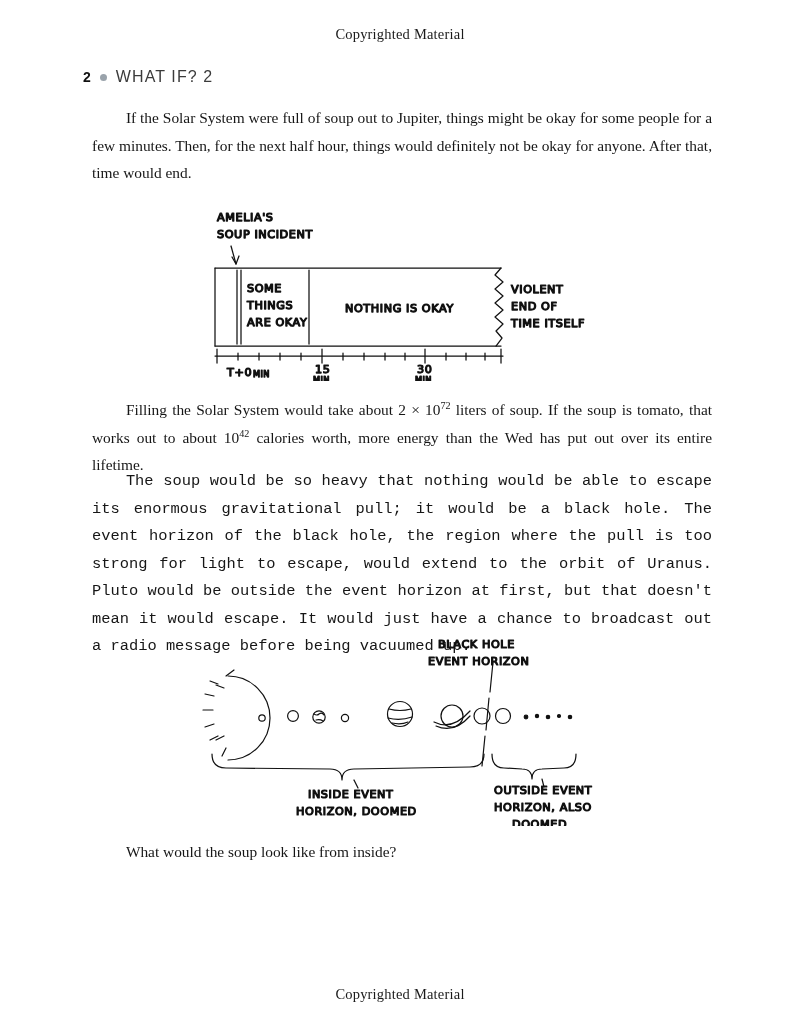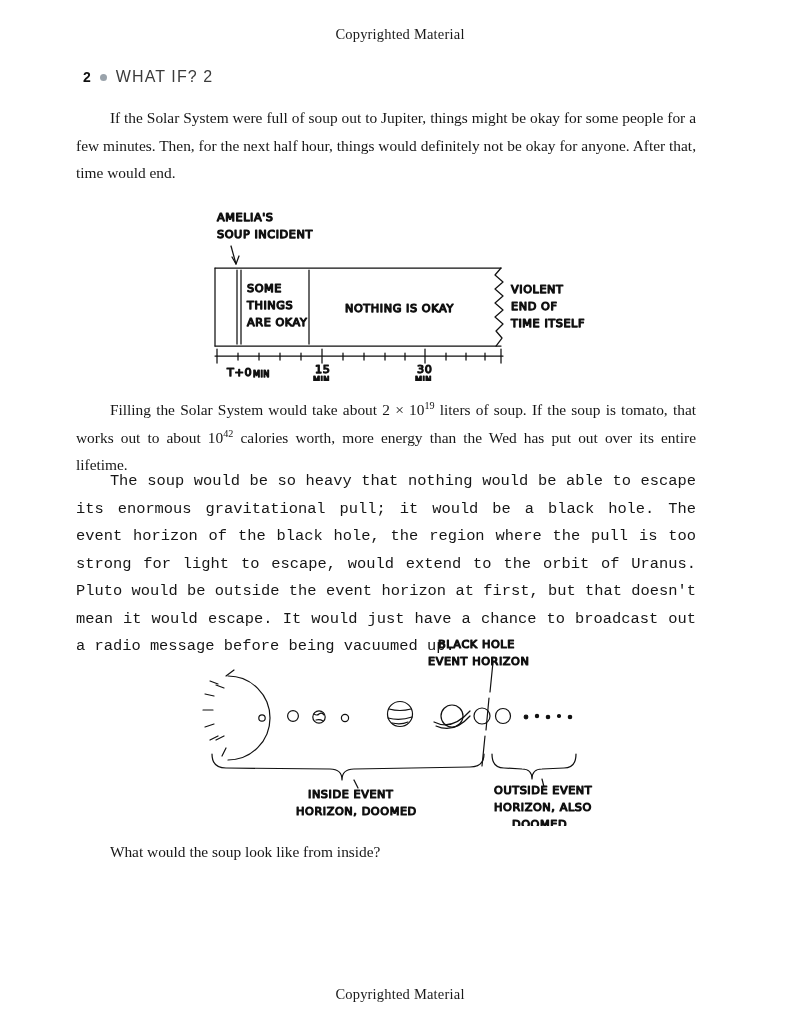--- a/index.html
+++ b/index.html
@@ -67,21 +67,21 @@
   }
   .runhead .title {
     font-family: "Liberation Sans", sans-serif;
     font-size: 16px;
     letter-spacing: 1.1px;
     color: #3b3b3b;
   }
 
   .body-text {
     position: absolute;
-    left: 76px;
+    left: 92px;
     width: 620px;
     font-size: 15.4px;
     line-height: 1.79;
     text-align: justify;
     color: #161616;
   }
   .body-text p {
     margin: 0;
     text-indent: 2.2em;
   }
@@ -196,21 +196,21 @@
         <text class="hand" x="130" y="177">15</text>
         <text class="hand-sm" x="128" y="187">MIN</text>
 
         <text class="hand" x="232" y="177">30</text>
         <text class="hand-sm" x="230" y="187">MIN</text>
       </g>
     </svg>
   </div>
 
   <div class="body-text para2">
-    <p><span>Filling the Solar System would take about 2 × 10</span><sup>19</sup><span> liters of soup. If the soup is tomato, that works out to about 10</span><sup>42</sup><span> calories worth, more energy than the Wed has put out over its entire lifetime.</span></p>
+    <p><span>Filling the Solar System would take about 2 × 10</span><sup>72</sup><span> liters of soup. If the soup is tomato, that works out to about 10</span><sup>42</sup><span> calories worth, more energy than the Wed has put out over its entire lifetime.</span></p>
   </div>
 
   <div class="body-text para3">
     <p>The soup would be so heavy that nothing would be able to escape its enormous gravitational pull; it would be a black hole. The event horizon of the black hole, the region where the pull is too strong for light to escape, would extend to the orbit of Uranus. Pluto would be outside the event horizon at first, but that doesn't mean it would escape. It would just have a chance to broadcast out a radio message before being vacuumed up.</p>
   </div>
 
   <div class="fig2">
     <svg class="fig-svg" width="420" height="200" viewBox="0 0 420 200" xmlns="http://www.w3.org/2000/svg">
       <g fill="none" stroke="#111" stroke-width="1.2" stroke-linecap="round" stroke-linejoin="round">
 

